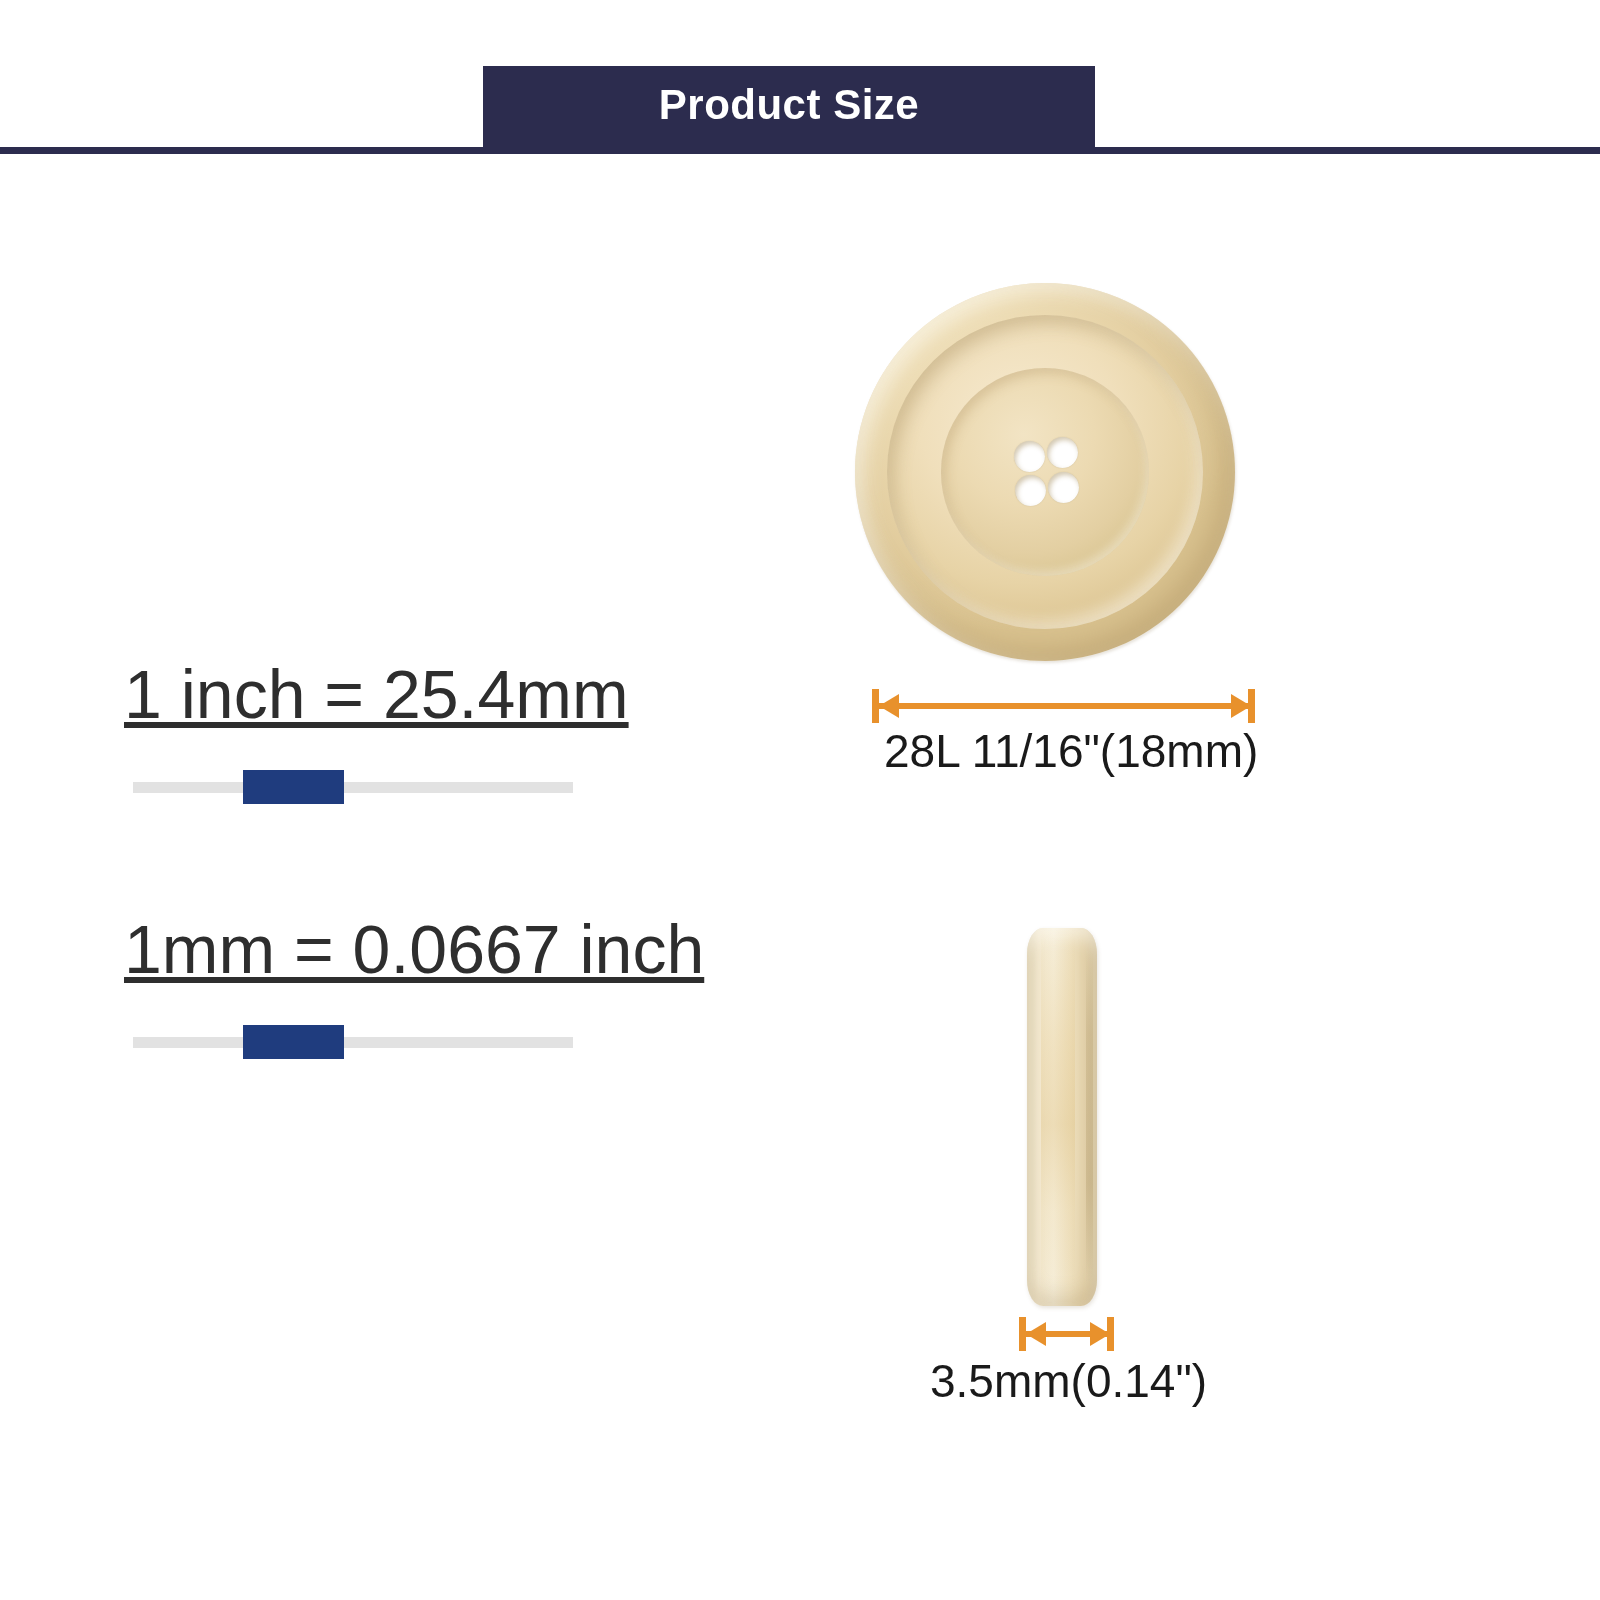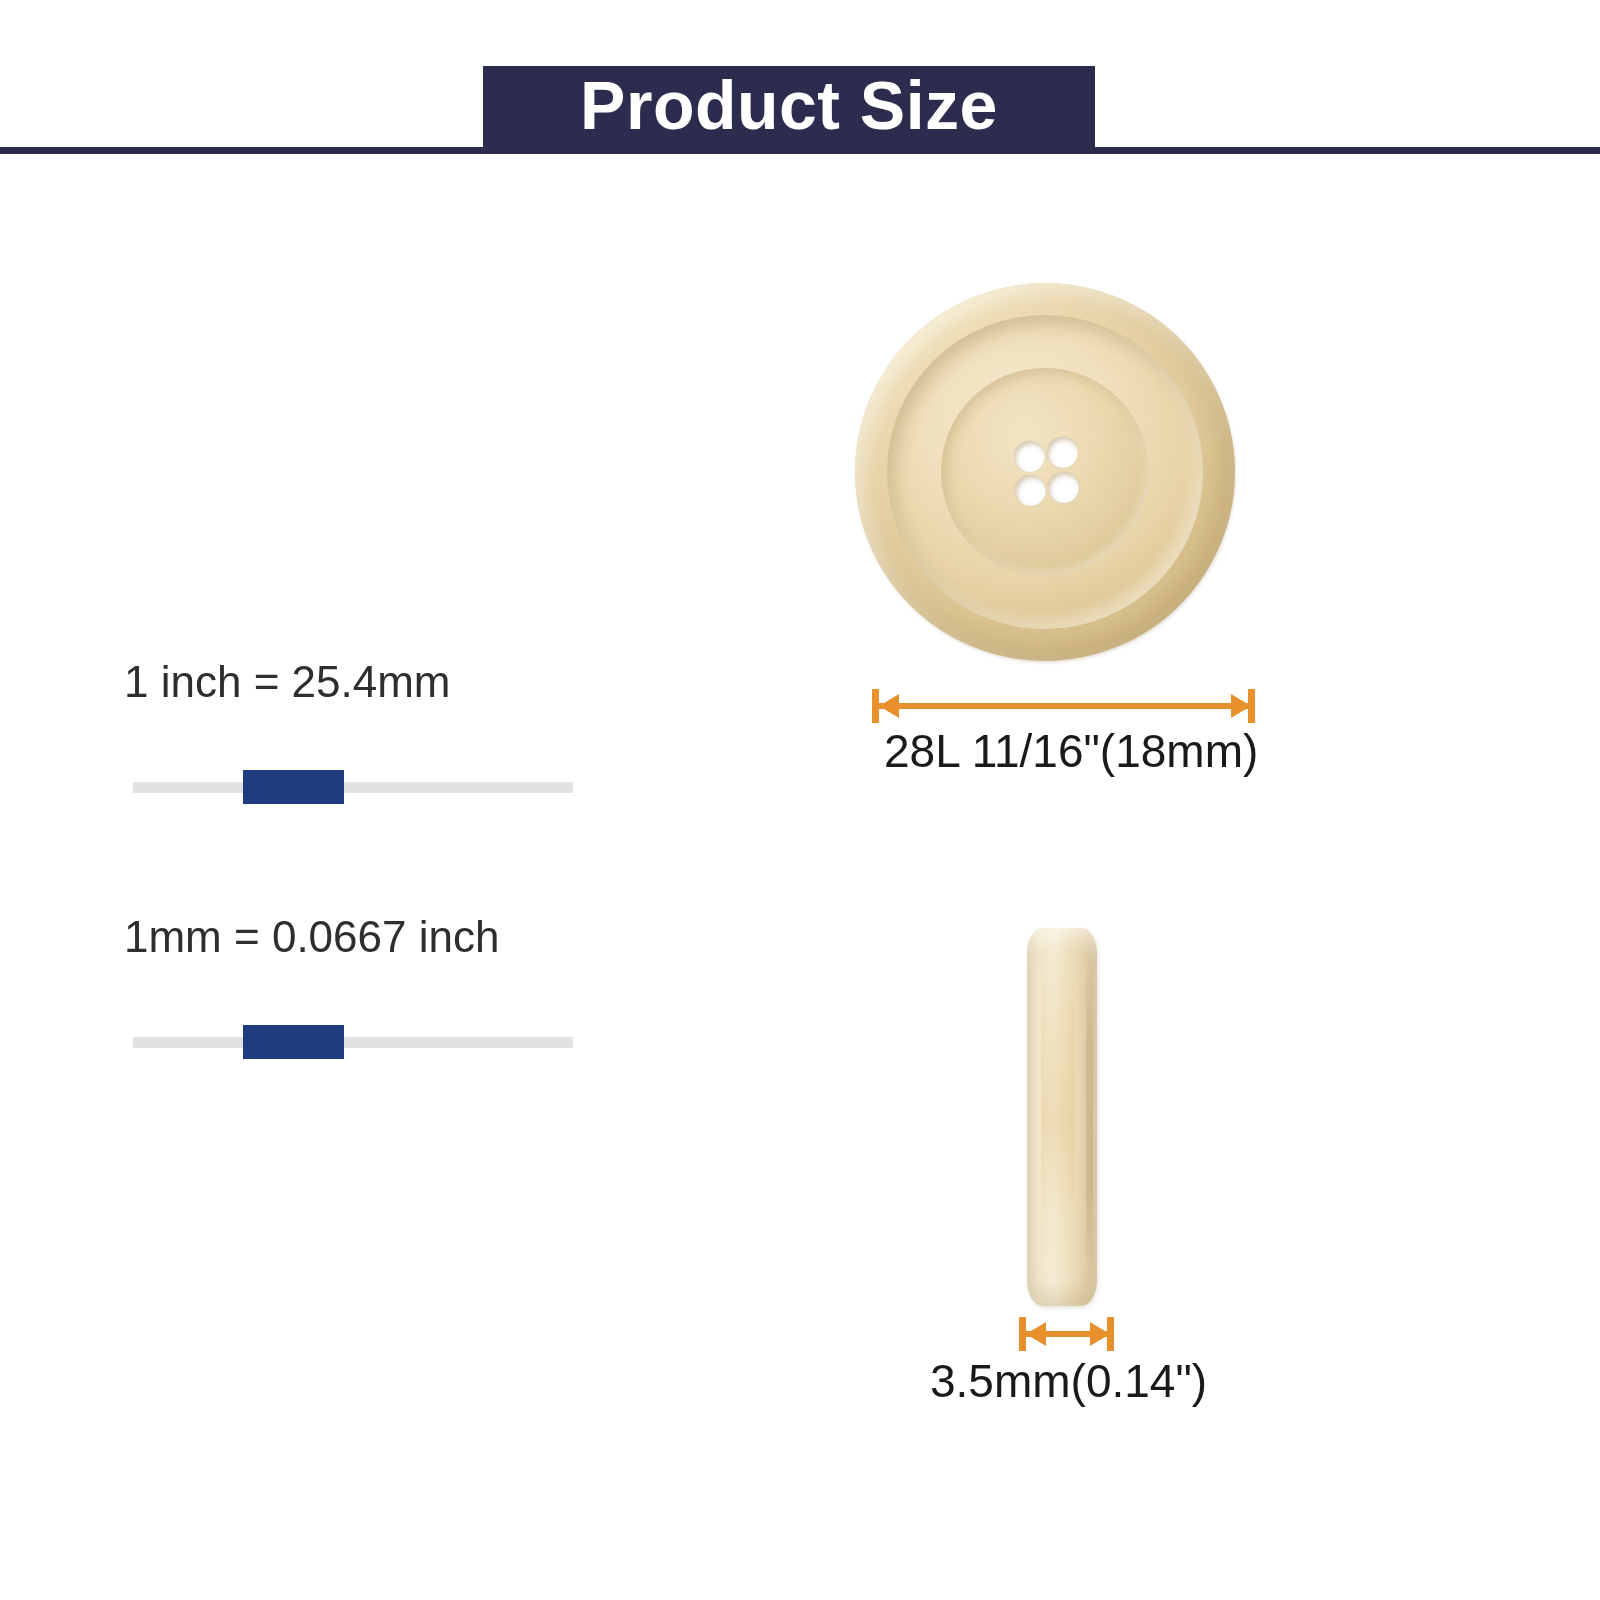--- a/index.html
+++ b/index.html
@@ -38,44 +38,45 @@
     top: 66px;
     width: 612px;
     height: 81px;
     background: #2C2C4E;
     display: flex;
     align-items: center;
     justify-content: center;
   }
   #header-title-text {
     color: #ffffff;
-    font-size: 68px;
+    font-size: 42px;
     font-weight: bold;
     letter-spacing: 0.5px;
     line-height: 1;
     transform: translateY(-2px);
   }
 
   
   .conv-block {
     position: absolute;
     left: 0;
     width: 640px;
   }
   #conv-block-inch  { top: 660px; }
   #conv-block-mm    { top: 915px; }
 
   .conv-label {
     position: absolute;
     left: 124px;
     top: 0;
-    font-size: 44px;
+    font-size: 68px;
     color: #2e2e2e;
     white-space: nowrap;
     line-height: 1;
+    text-decoration: underline;
   }
 
   .slider {
     position: absolute;
     left: 133px;
     top: 110px;
     width: 440px;
     height: 34px;
   }
   .slider-track {

